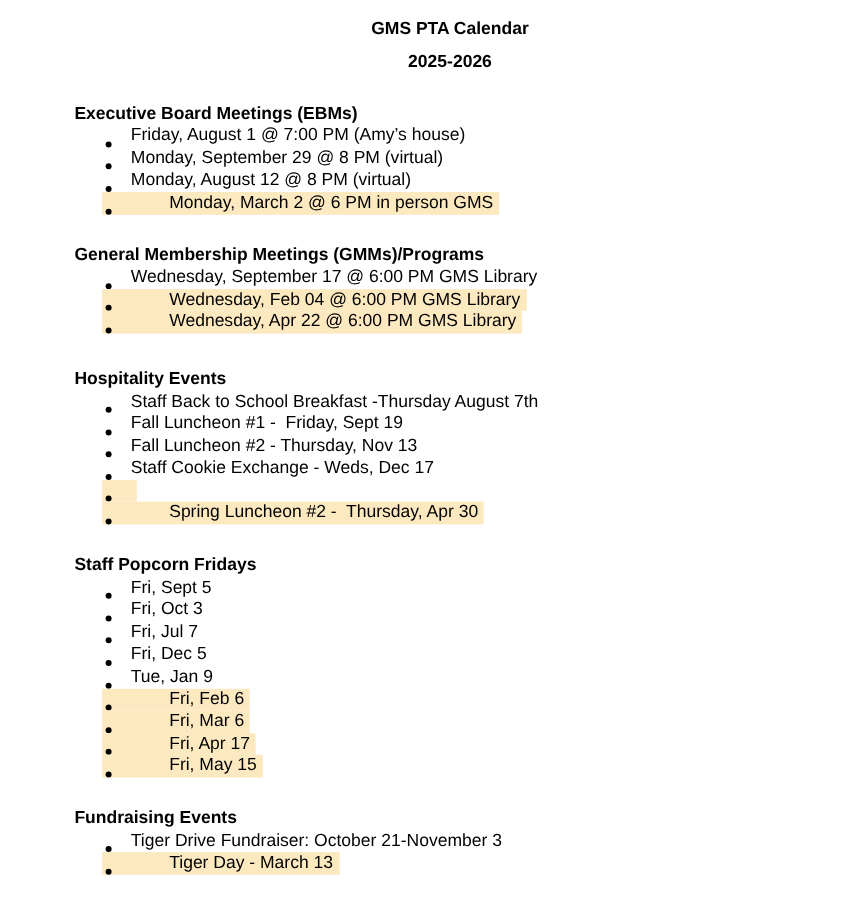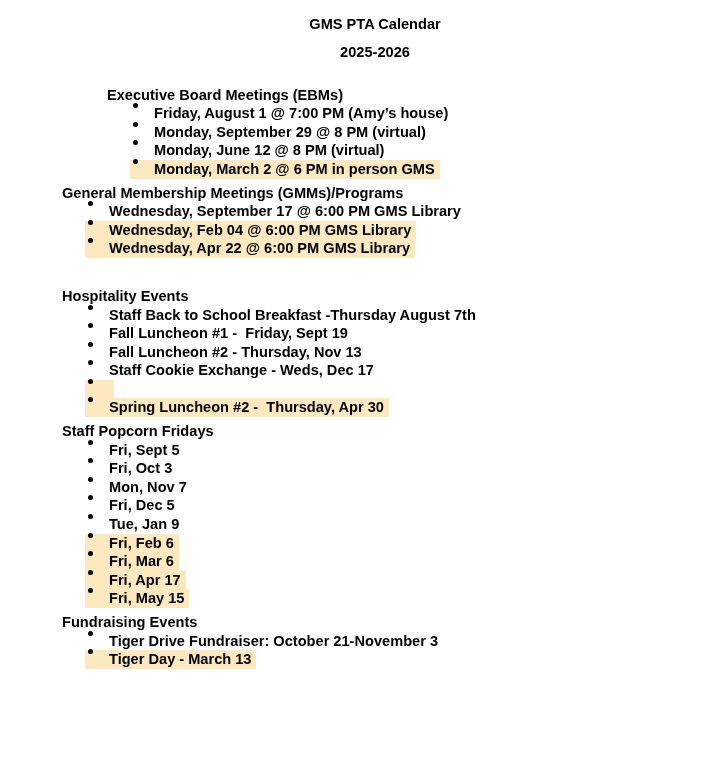--- a/index.html
+++ b/index.html
@@ -19,44 +19,43 @@
     padding: 15px 14px 0 62px;
   }
   .title, .subtitle {
     font-size: 14.6px;
     font-weight: bold;
     text-align: center;
     line-height: 18.6px;
     margin: 0;
   }
   .subtitle { margin-top: 9px; }
-  #sections section { margin-top: 5px; }
-  #sections section:first-child { margin-top: 24.4px; margin-left: 45px; }
+  #sections section { margin-top: 25px; }
+  #sections section:first-child { margin-top: 24.4px; }
   #sections section:nth-child(3) { margin-top: 29px; }
   .section-heading {
     font-size: 14.6px;
     font-weight: bold;
     line-height: 18.6px;
     margin: 0;
   }
   .item {
     display: flex;
     height: 18.6px;
     line-height: 18.6px;
     padding-left: 26px;
     align-items: stretch;
   }
   .iw {
     display: inline-flex;
-    align-items: flex-start;
+    align-items: flex-end;
     padding: 0 5px 0 3px;
     margin-left: -3px;
-    font-weight: bold;
-  }
-  .iw.hl { background: var(--hl, #fce9c0); }
+  }
+  .iw.hl { background: var(--hl, #fce9c0); gap: 32px; }
   .bullet {
     width: 21px;
     flex: 0 0 21px;
     display: flex;
     align-items: center;
   }
   .bullet::after {
     content: "";
     width: 5px;
     height: 5px;
@@ -86,21 +85,21 @@
         </div>
         <div class="item">
           <span class="iw">
             <span class="bullet"></span>
             <span class="item-text">Monday, September 29 @ 8 PM (virtual)</span>
           </span>
         </div>
         <div class="item">
           <span class="iw">
             <span class="bullet"></span>
-            <span class="item-text">Monday, June 12 @ 8 PM (virtual)</span>
+            <span class="item-text">Monday, August 12 @ 8 PM (virtual)</span>
           </span>
         </div>
         <div class="item">
           <span class="iw hl">
             <span class="bullet"></span>
             <span class="item-text">Monday, March 2 @ 6 PM in person GMS</span>
           </span>
         </div>
       </section>
       <section>
@@ -172,21 +171,21 @@
         </div>
         <div class="item">
           <span class="iw">
             <span class="bullet"></span>
             <span class="item-text">Fri, Oct 3</span>
           </span>
         </div>
         <div class="item">
           <span class="iw">
             <span class="bullet"></span>
-            <span class="item-text">Mon, Nov 7</span>
+            <span class="item-text">Fri, Jul 7</span>
           </span>
         </div>
         <div class="item">
           <span class="iw">
             <span class="bullet"></span>
             <span class="item-text">Fri, Dec 5</span>
           </span>
         </div>
         <div class="item">
           <span class="iw">

